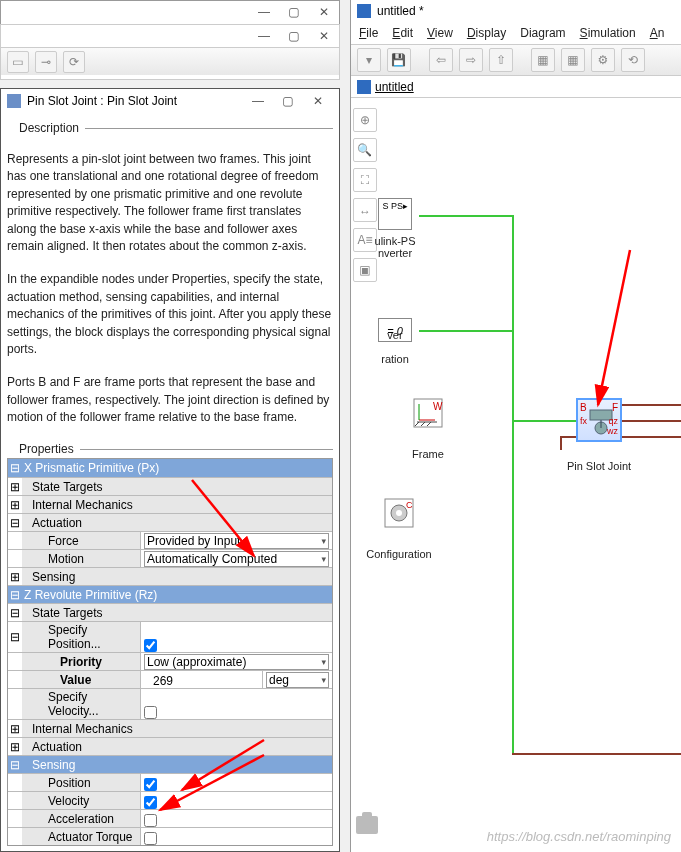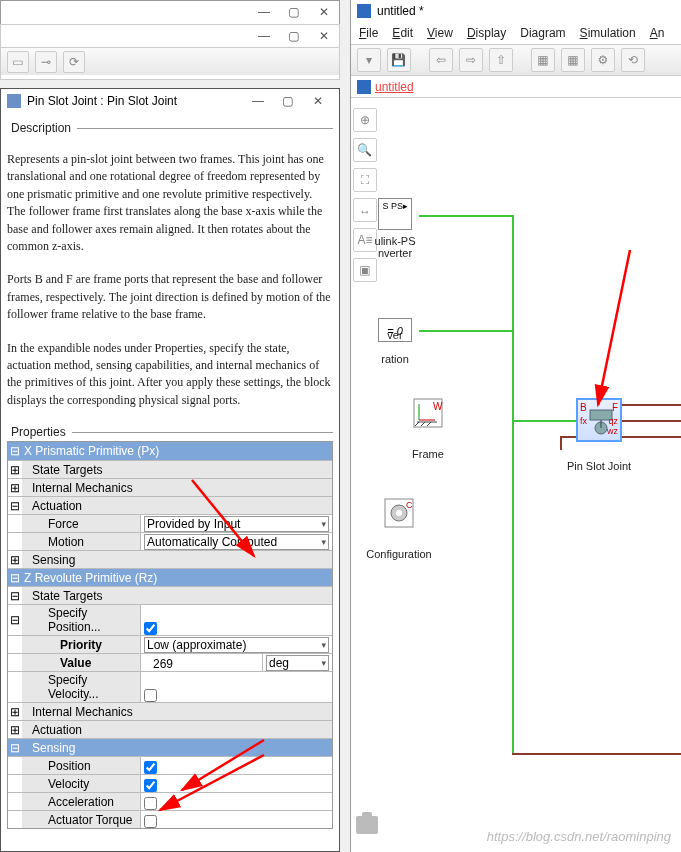--- a/index.html
+++ b/index.html
@@ -65,21 +65,21 @@
     display: flex;
     align-items: center;
     padding: 0 6px;
     border-bottom: 1px solid #ccc;
   }
   .sim-tab-icon {
     width: 14px; height: 14px;
     background: #2e6bbf;
     margin-right: 4px;
   }
-  .sim-tab { color: #ef4444; text-decoration: underline; }
+  .sim-tab { color: #000000; text-decoration: underline; }
   .sim-canvas {
     position: relative;
     width: 100%;
     height: calc(100% - 22px - 22px - 32px - 22px);
     background: #fff;
   }
   .left-btn-col {
     position: absolute;
     left: 2px; top: 10px;
     width: 24px;
@@ -149,27 +149,27 @@
     height:24px; display:flex; align-items:center; padding:0 6px;
     background:#fff;
   }
   .dlg-title .dlg-icon {
     width:14px; height:14px; background:#6b8fc7; margin-right:6px;
   }
   .dlg-title .btns { margin-left:auto; display:flex; }
   .dlg-body { padding:4px 6px 0 6px; overflow:hidden; }
   .section-hdr {
     font-size:12px; color:#222;
-    display:flex; align-items:center; margin:4px 0 2px 4px;
+    display:flex; align-items:center; margin:4px 0 2px 12px;
   }
   .section-hdr::after {
     content:""; flex:1; border-top:1px solid #999; margin-left:6px;
   }
   .desc { font-size:12px; color:#222; line-height:1.45; }
-  .desc p { margin:16px 0;font-family:Liberation Serif, serif; }
+  .desc p { margin:16px 0; }
   .prop-grid { border:1px solid #999; }
   .row {
     display:flex; align-items:stretch;
     border-top:1px solid #bbb;
     min-height:18px;
     font-size:12px;
   }
   .row:first-child { border-top:none; }
   .row.cat {
     background:#7fa6d9; color:#fff;
@@ -337,22 +337,22 @@
     <div class="btns">
       <div class="win-btn">—</div>
       <div class="win-btn">▢</div>
       <div class="win-btn">✕</div>
     </div>
   </div>
   <div class="dlg-body">
     <div class="section-hdr">Description</div>
     <div class="desc">
       <p>Represents a pin-slot joint between two frames. This joint has one translational and one rotational degree of freedom represented by one prismatic primitive and one revolute primitive respectively. The follower frame first translates along the base x-axis while the base and follower axes remain aligned. It then rotates about the common z-axis.</p>
+      <p>In the expandible nodes under Properties, specify the state, actuation method, sensing capabilities, and internal mechanics of the primitives of this joint. After you apply these settings, the block displays the corresponding physical signal ports.</p>
       <p>Ports B and F are frame ports that represent the base and follower frames, respectively. The joint direction is defined by motion of the follower frame relative to the base frame.</p>
-      <p>In the expandible nodes under Properties, specify the state, actuation method, sensing capabilities, and internal mechanics of the primitives of this joint. After you apply these settings, the block displays the corresponding physical signal ports.</p>
     </div>
     <div class="section-hdr">Properties</div>
 
     <div class="prop-grid">
 
       <div class="row cat">
         <div class="exp">⊟</div>
         <div class="lbl" style="flex:1">X Prismatic Primitive (Px)</div>
       </div>
       <div class="row child">

